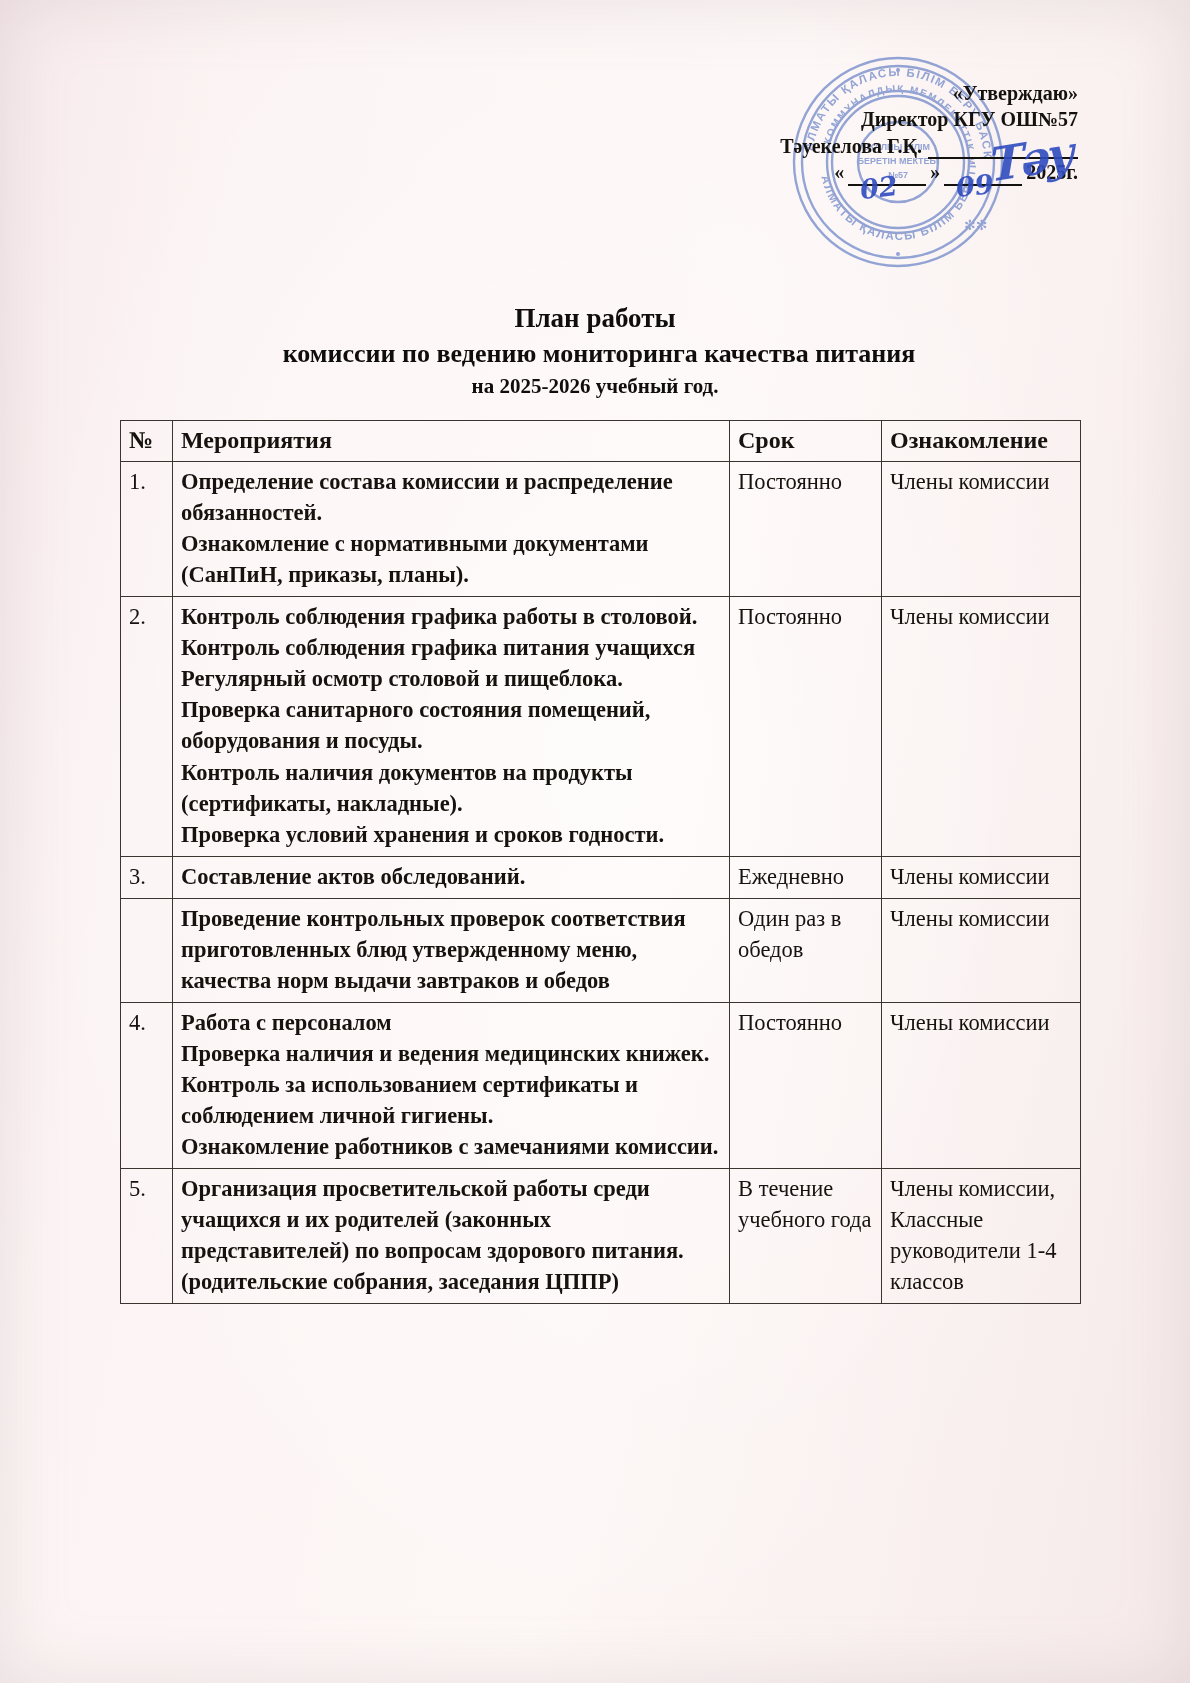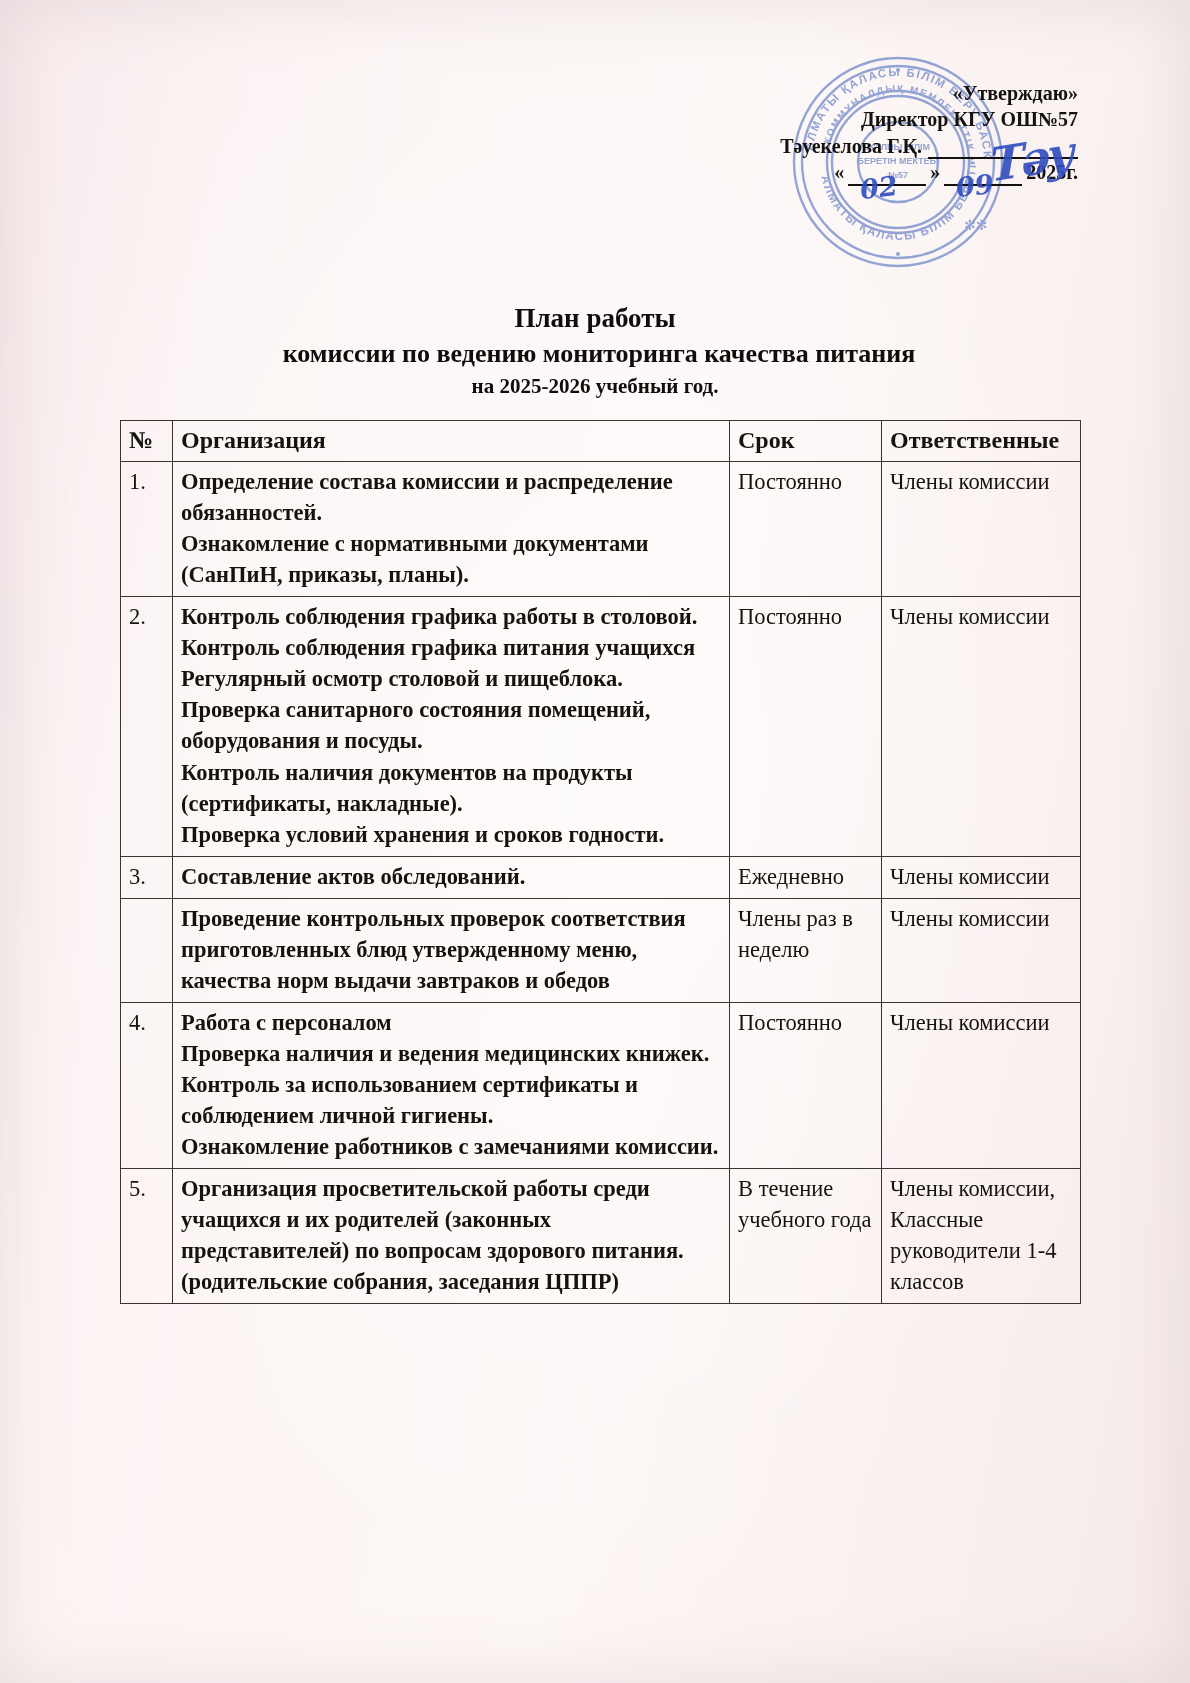--- a/index.html
+++ b/index.html
@@ -234,23 +234,23 @@
       <table class="plan">
         <colgroup>
           <col class="c-num">
             <col class="c-act">
             <col class="c-term">
             <col class="c-resp">
         </colgroup>
         <thead>
           <tr>
             <th>№</th>
-            <th>Организация</th>
+            <th>Мероприятия</th>
             <th>Срок</th>
-            <th>Ответственные</th>
+            <th>Ознакомление</th>
           </tr>
         </thead>
         <tbody>
           <tr>
             <td class="num">1.</td>
             <td class="cell-line"> Определение состава комиссии и распределение обязанностей.
 Ознакомление с нормативными документами (СанПиН, приказы, планы).</td>
             <td>Постоянно</td>
             <td>Члены комиссии</td>
           </tr>
@@ -267,21 +267,21 @@
           </tr>
           <tr>
             <td class="num">3.</td>
             <td class="cell-line">Составление актов обследований.</td>
             <td>Ежедневно</td>
             <td>Члены комиссии</td>
           </tr>
           <tr>
             <td class="num"></td>
             <td class="cell-line">Проведение контрольных проверок соответствия приготовленных блюд утвержденному меню, качества норм выдачи завтраков и обедов</td>
-            <td>Члены раз в неделю</td>
+            <td>Один раз в обедов</td>
             <td>Члены комиссии</td>
           </tr>
           <tr>
             <td class="num">4.</td>
             <td class="cell-line">Работа с персоналом
 Проверка наличия и ведения медицинских книжек.
 Контроль за использованием сертификаты и соблюдением личной гигиены.
 Ознакомление работников с замечаниями комиссии.</td>
             <td>Постоянно</td>
             <td>Члены комиссии</td>

